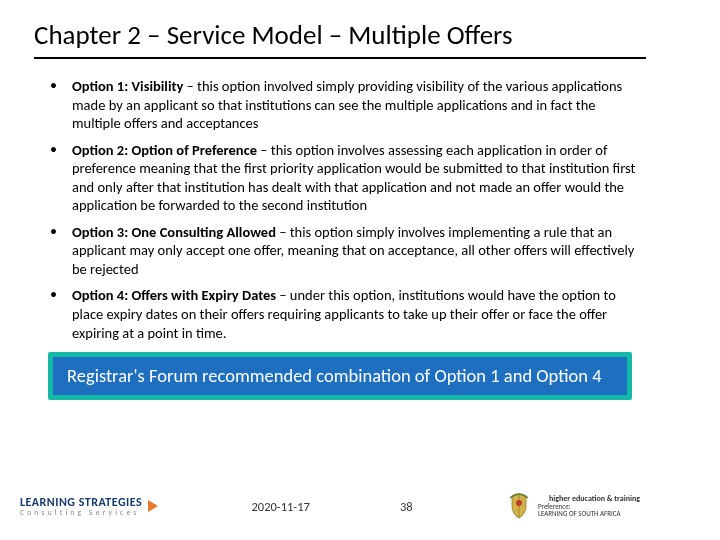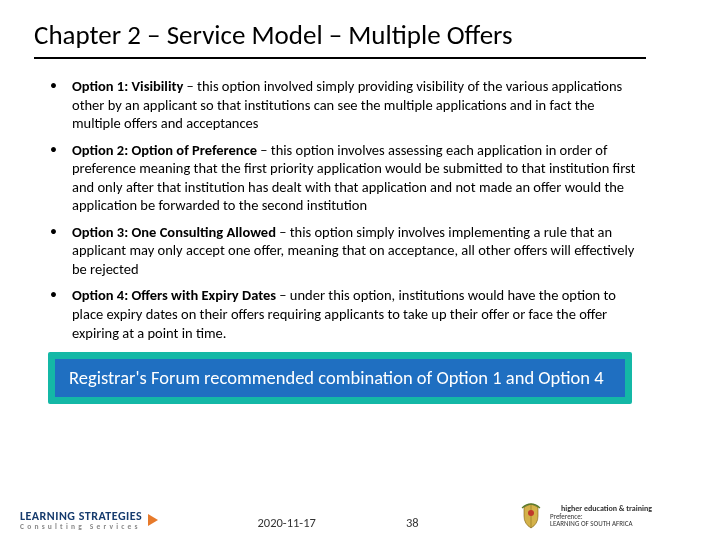--- a/index.html
+++ b/index.html
@@ -7,38 +7,38 @@
   .slide { width: 680px; height: 540px; position: relative; padding: 18px 34px 0 34px; }
   .title { font-size: 27px; font-weight: 400; margin-bottom: 6px; }
   .hr { border: none; border-top: 2px solid #000; margin-bottom: 18px; }
   .bullets { list-style: none; padding: 0 10px 0 16px; }
   .bullets li { position: relative; font-size: 14.5px; line-height: 1.28; margin-bottom: 8px; padding-left: 22px; }
   .bullets li::before { content: "•"; position: absolute; left: 0; top: 0; font-size: 14px; }
   .opt-label { font-weight: 700; }
   .banner {
     margin: 10px 14px 4px 14px;
     background: #1f6fc1;
-    border: 7px solid #14b8a6;
+    border: 5px solid #14b8a6;
     color: #fff;
     font-size: 18.5px;
     padding: 7px 14px 8px 14px;
     border-radius: 2px;
   }
   .footer {
     position: absolute;
-    left: 0; right: 0; bottom: 10px;
+    left: 0; right: 12px; bottom: 10px;
     height: 48px;
     display: flex;
-    align-items: flex-end;
+    align-items: center;
     padding: 0 28px 0 20px;
   }
   .logo-left { display: flex; align-items: center; gap: 2px; }
   .ls-text { display: flex; flex-direction: column; line-height: 1; }
   .ls1 { font-size: 12px; font-weight: 800; letter-spacing: 0.5px; color: #163b6d; }
-  .ls2 { font-size: 7.5px; letter-spacing: 3.2px; color: #888; font-weight: 700; margin-top: 1px; }
+  .ls2 { font-size: 7.5px; letter-spacing: 3.2px; color: #888; font-weight: 400; margin-top: 1px; }
   .arrow {
     width: 0; height: 0;
     border-top: 6px solid transparent;
     border-bottom: 6px solid transparent;
     border-left: 10px solid #e77a2b;
     margin-left: 4px;
   }
   .footer-mid { flex: 1; display: flex; justify-content: center; gap: 90px; font-size: 12.5px; color: #333; }
   .logo-right { display: flex; align-items: center; gap: 6px; }
   .coat {
@@ -53,21 +53,21 @@
 </head>
 <body>
 
 <div class="slide">
 
   <div class="title">Chapter 2 – Service Model – Multiple Offers</div>
   <hr class="hr">
 
   <ul class="bullets">
     <li>
-      <span class="opt-label">Option 1:  Visibility</span><span> – this option involved simply providing visibility of the various applications other by an applicant so that institutions can see the multiple applications and in fact the multiple offers and acceptances</span>
+      <span class="opt-label">Option 1:  Visibility</span><span> – this option involved simply providing visibility of the various applications made by an applicant so that institutions can see the multiple applications and in fact the multiple offers and acceptances</span>
     </li>
     <li>
       <span class="opt-label">Option 2:  Option of Preference</span><span> – this option involves assessing each application in order of preference meaning that the first priority application would be submitted to that institution first and only after that institution has dealt with that application and not made an offer would the application be forwarded to the second institution</span>
     </li>
     <li>
       <span class="opt-label">Option 3:  One Consulting Allowed</span><span> – this option simply involves implementing a rule that an applicant may only accept one offer, meaning that on acceptance, all other offers will effectively be rejected</span>
     </li>
     <li>
       <span class="opt-label">Option 4:  Offers with Expiry Dates</span><span> – under this option, institutions would have the option to place expiry dates on their offers requiring applicants to take up their offer or face the offer expiring at a point in time.</span>
     </li>

